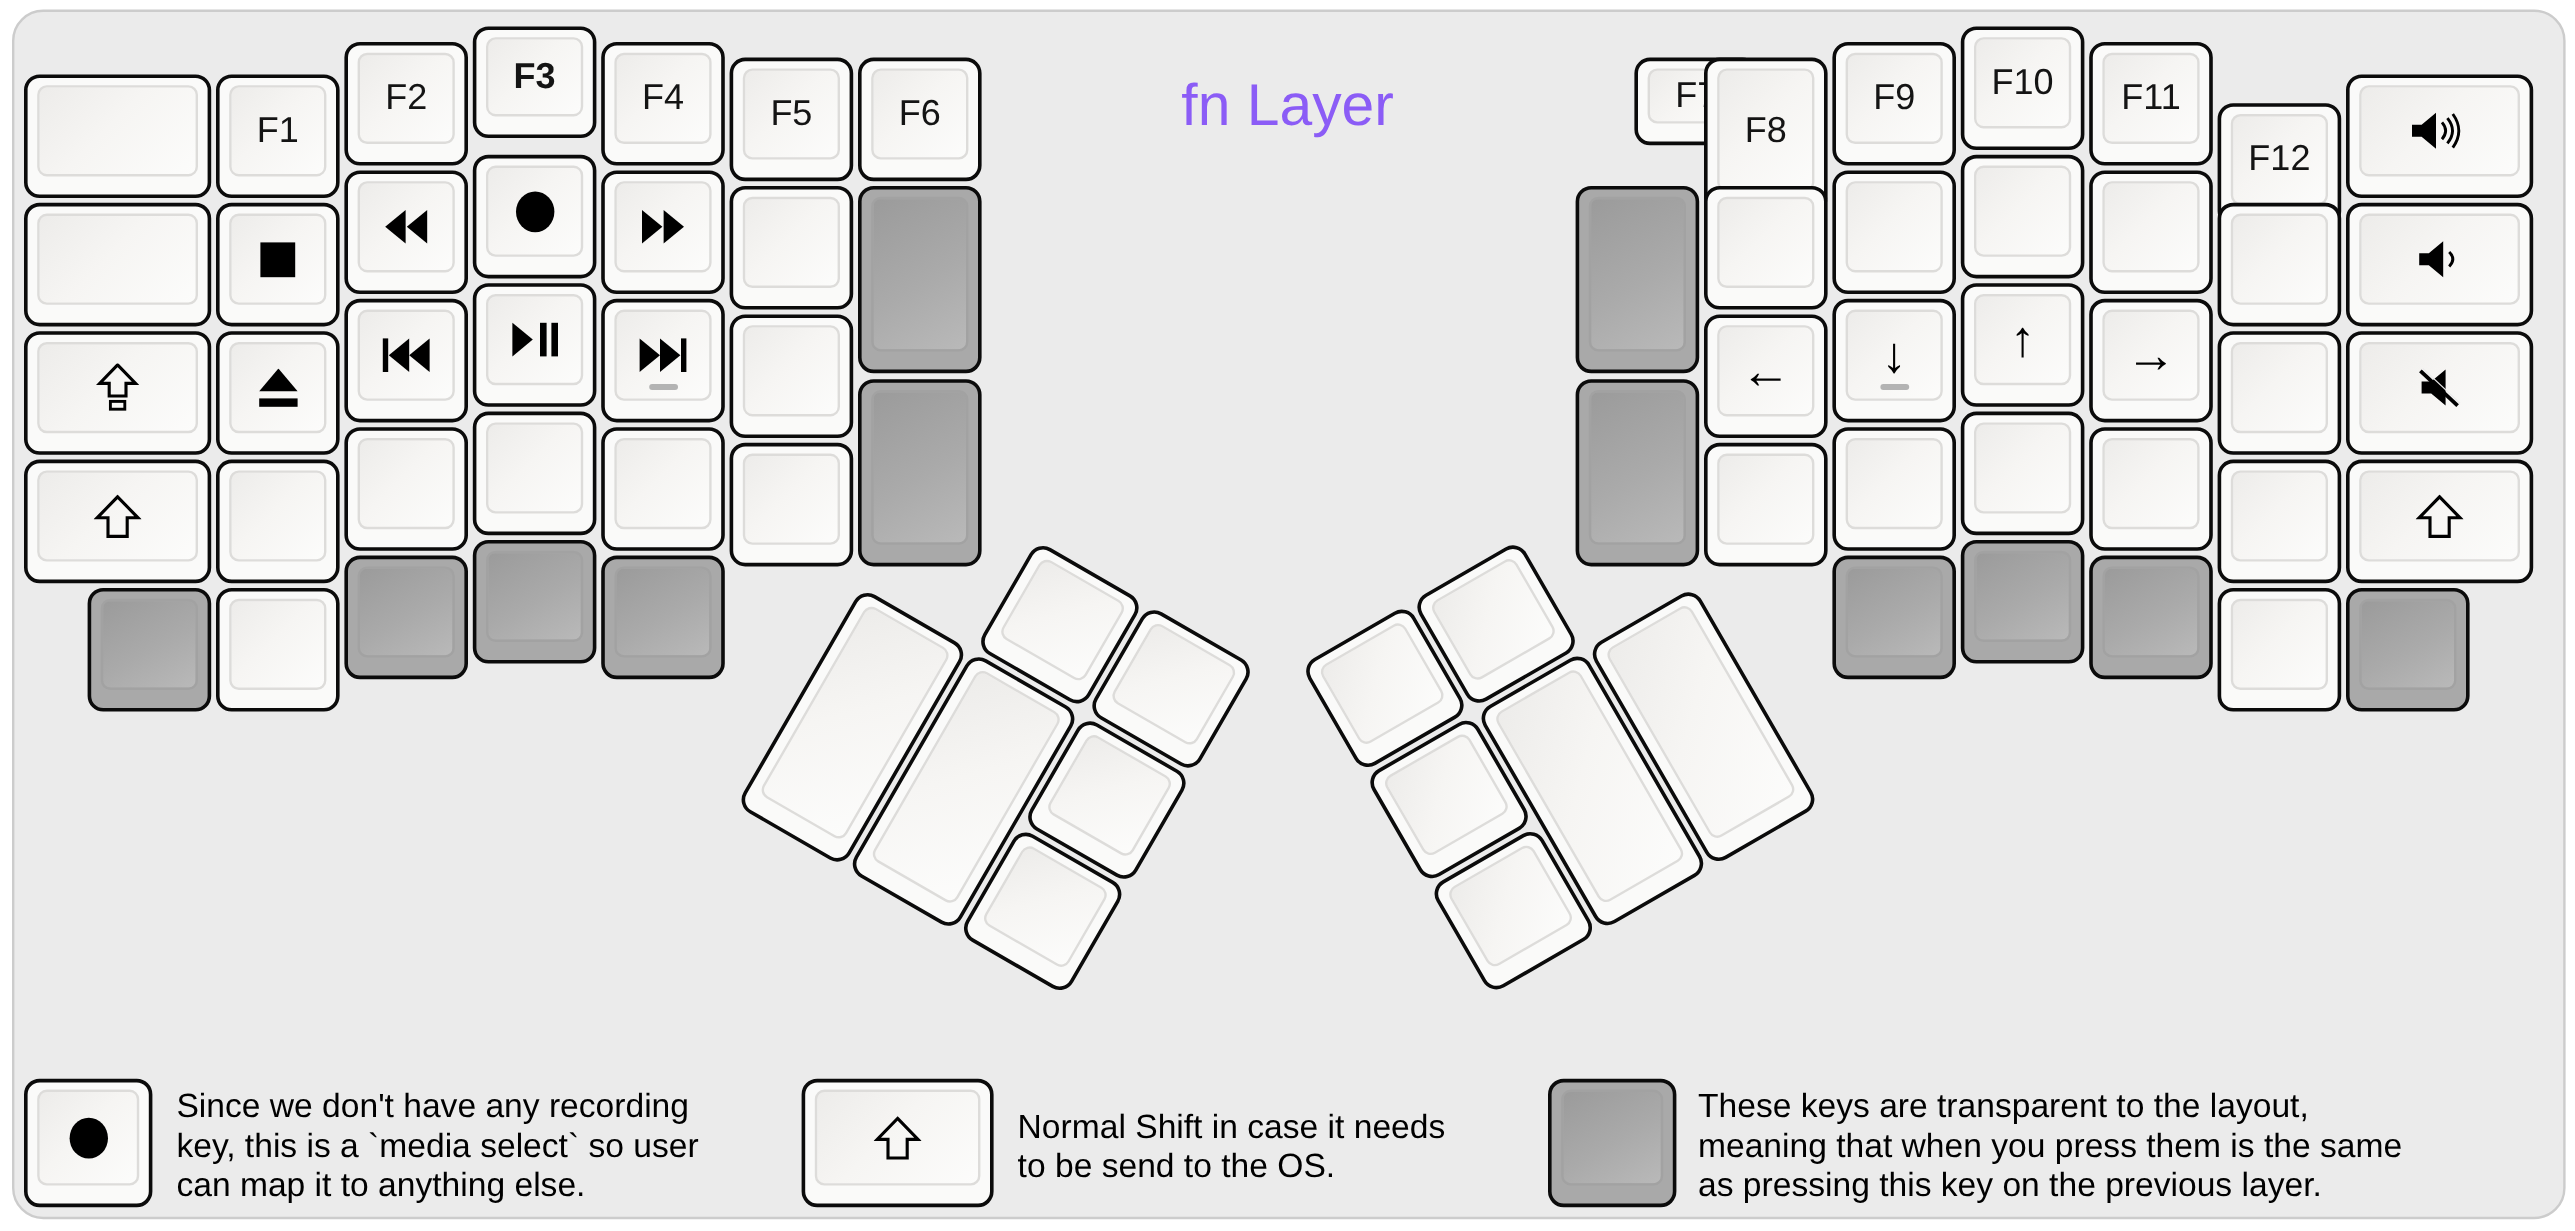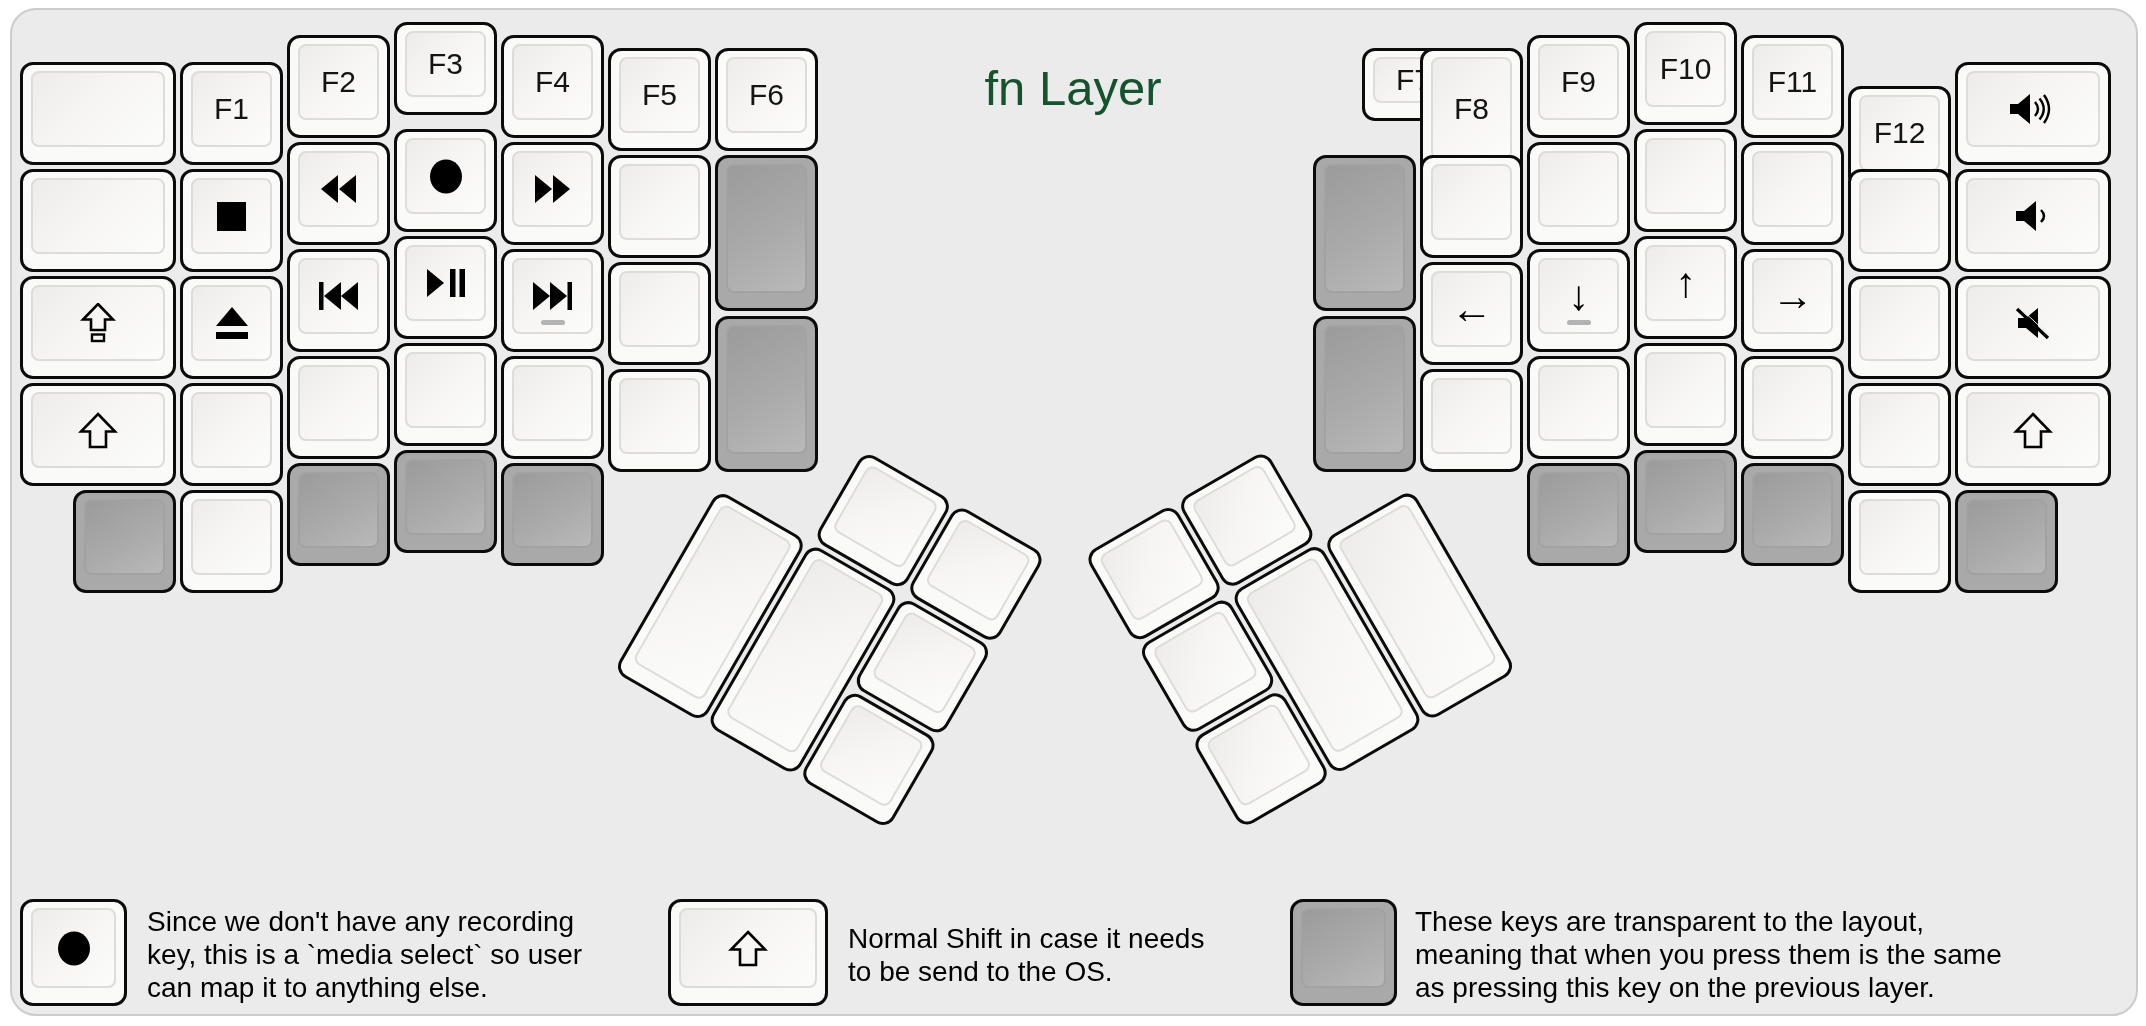--- a/index.html
+++ b/index.html
@@ -1,21 +1,21 @@
 <!DOCTYPE html>
 <html><head>
 <meta charset="utf-8">
 <style>
   html,body{margin:0;padding:0;background:#ffffff;width:2146px;height:1026px;overflow:hidden;
     font-family:"Liberation Sans","DejaVu Sans",sans-serif;}
   #stage{position:absolute;left:0;top:0;width:2146px;height:1026px;}
   .panel{position:absolute;left:10px;top:8px;width:2124px;height:1004px;background:#ebebeb;
     border:2px solid #cccccc;border-radius:26px;}
   .page-title{position:absolute;left:50%;top:60px;transform:translateX(-50%);
-    font-size:49px;color:#14532d;white-space:nowrap;}
+    font-size:49px;color:#8b5cf6;white-space:nowrap;}
   .key{position:absolute;box-sizing:border-box;border:3px solid #0b0b0b;border-radius:13px;
     background:#fafaf9;}
   .key .cap{position:absolute;left:8px;right:8px;top:6px;bottom:15px;border-radius:8px;
     border:2px solid #dddcda;background:linear-gradient(135deg,#edecea 0%,#f6f5f3 45%,#fcfcfb 100%);
     display:flex;align-items:center;justify-content:center;}
   .key.gray{background:#a9a9a9;}
   .key.gray .cap{border:2px solid #a2a2a2;background:linear-gradient(150deg,#9b9b9b 0%,#aaaaaa 55%,#b9b9b9 100%);}
   .klabel{font-size:30px;color:#141414;}
   .arrow{font-size:42px;color:#000;line-height:1;}
   .hbar{position:absolute;bottom:7px;left:50%;transform:translateX(-50%);
@@ -98,21 +98,21 @@
           <svg width="41" height="30" viewBox="0 0 41 30">
             <rect x="1" y="1" width="4.5" height="28" fill="#000"></rect>
             <polygon points="23,1 23,29 6,15" fill="#000"></polygon>
             <polygon points="40,1 40,29 23,15" fill="#000"></polygon>
           </svg>
         </div>
       </div>
       <div class="key" style="left: 287px; top: 356px; width: 103px; height: 103px;">
         <div class="cap"></div>
       </div>
-      <div class="key" style="left: 394px; top: 22px; width: 103px; height: 93px;">
+      <div class="key" style="left: 394px; top: 22px; width: 103px; height: 93px; font-weight: bold;">
         <div class="cap">
           <span class="klabel">F3</span>
         </div>
       </div>
       <div class="key" style="left: 394px; top: 129px; width: 103px; height: 103px;">
         <div class="cap">
           <svg width="36" height="37" viewBox="0 0 36 37">
             <ellipse cx="18" cy="18.5" rx="16" ry="17" fill="#000"></ellipse>
           </svg>
         </div>

